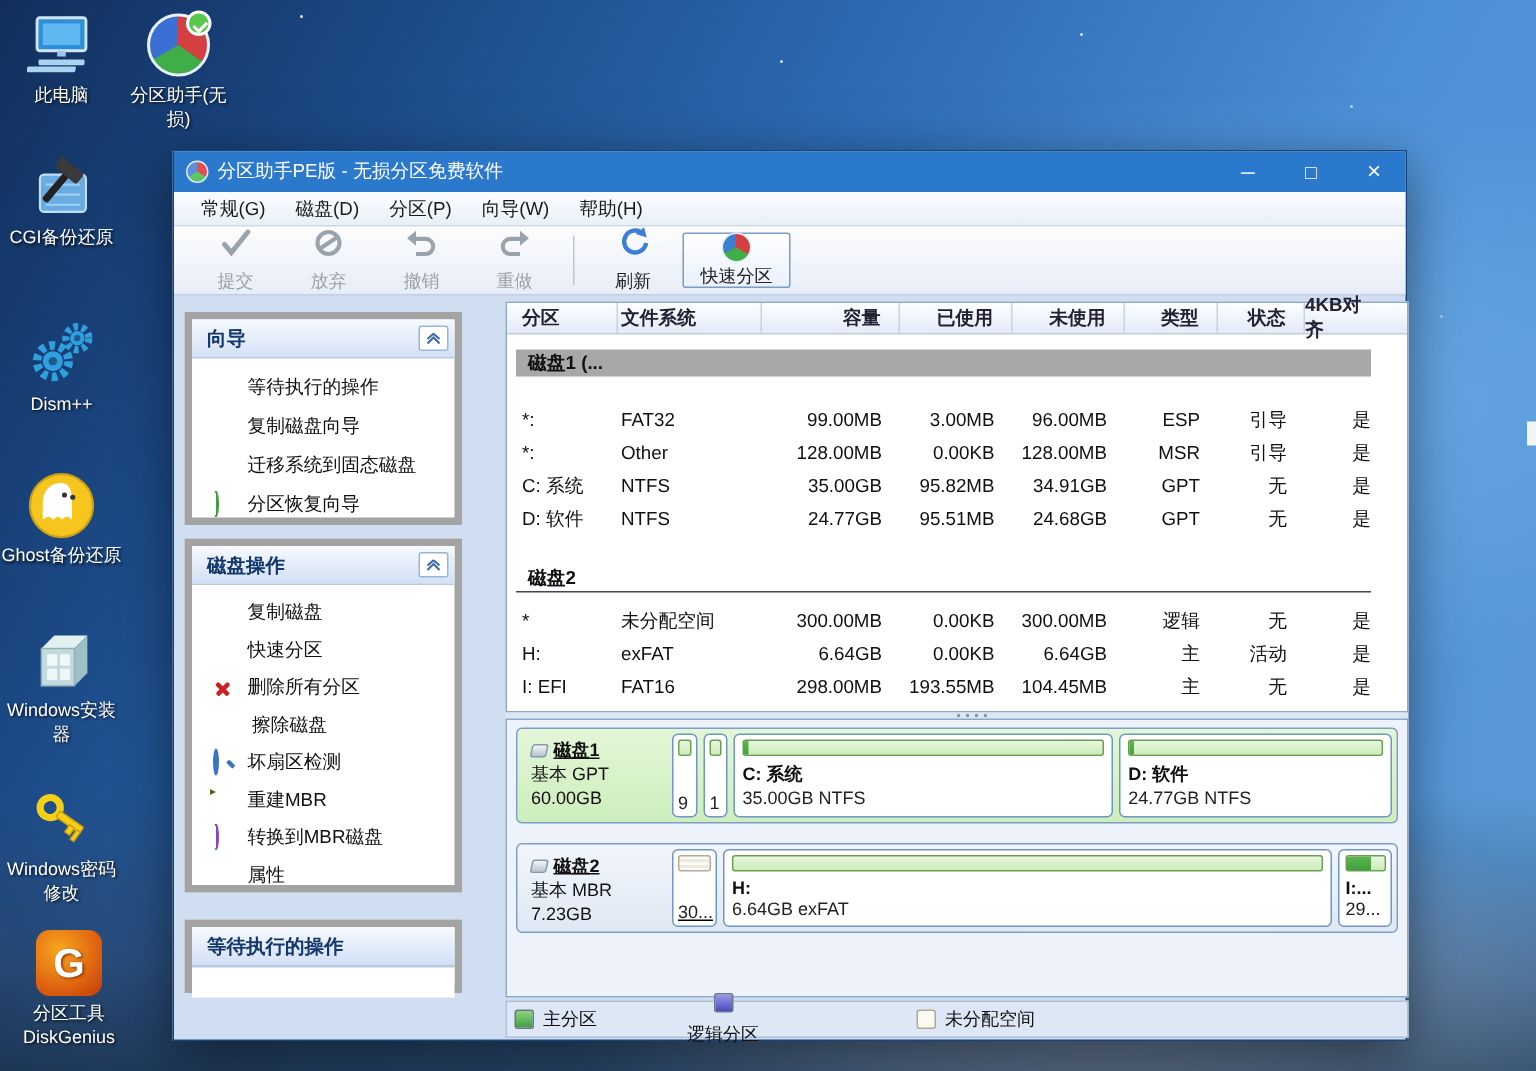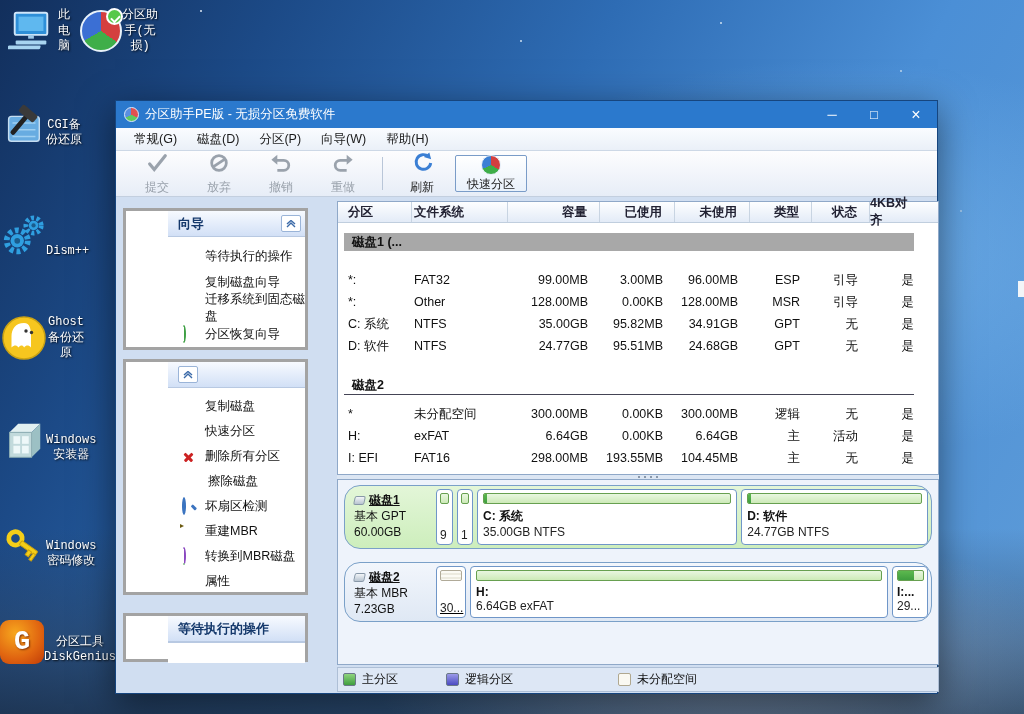--- a/index.html
+++ b/index.html
@@ -10,21 +10,21 @@
     background:
       radial-gradient(ellipse 620px 320px at 82% 36%, rgba(130,190,240,.50), transparent 62%),
       radial-gradient(ellipse 520px 180px at 72% 93%, rgba(200,195,200,.40), transparent 72%),
       linear-gradient(to bottom, rgba(0,0,0,0) 74%, rgba(45,60,80,.45) 90%, rgba(28,38,52,.65) 100%),
       linear-gradient(118deg, #122f5c 0%, #1c4a87 20%, #2e6cb4 44%, #4b8fd6 68%, #5d9bd8 100%);
   }
   .stars { position:absolute; top:10px; left:200px; width:2px; height:2px; background:#dfe9f5; border-radius:50%;
     box-shadow: 320px 30px 0 #cfe0f0, 520px 12px 0 #cfe0f0, 700px 60px 0 #bcd4ea, 620px 150px 0 #bcd4ea, 420px 90px 0 #9fc0e0, 760px 200px 0 #aac8e4; }
 
   
-  .dicon { position:absolute; display:flex; flex-direction:row; align-items:flex-end; cursor:pointer;font-family:Liberation Mono, monospace; }
+  .dicon { position:absolute; display:flex; flex-direction:column; align-items:center; cursor:pointer; }
   .dicon .ig { width:48px; height:48px; display:flex; align-items:center; justify-content:center; }
   .dicon .lbl { margin-top:2px; font-size:12px; color:#fff; text-align:center; line-height:1.3;
     text-shadow:1px 1px 2px rgba(0,0,0,.85); }
   .pie-css { width:42px; height:42px; border-radius:50%;
     background: conic-gradient(#d43f3f 0 125deg, #3fae49 125deg 240deg, #3b6fd4 240deg 360deg);
     border:2px solid #e8f2fa; position:relative; }
   .pie-css .badge { position:absolute; right:-3px; top:-4px; width:17px; height:17px; border-radius:50%;
     background:#57c84b; border:2px solid #fff; }
   .pie-css .badge:after { content:""; position:absolute; left:3px; top:5px; width:7px; height:4px;
     border-left:2px solid #fff; border-bottom:2px solid #fff; transform:rotate(-45deg); }
@@ -47,21 +47,21 @@
   .menubar .mi { font-size:12.5px; color:#1a1a1a; padding:3px 10px; cursor:pointer; }
   .toolbar { height:46px; background:linear-gradient(#fdfdfe,#e7edf7); border-bottom:1px solid #c3cfdf;
     display:flex; align-items:stretch; padding-left:10px; }
   .tbtn { width:62px; display:flex; flex-direction:column; align-items:center; justify-content:center; gap:1px; cursor:pointer; }
   .tbtn .cap { font-size:12px; color:#222; }
   .tbtn.disabled .cap { color:#9aa2ac; }
   .tbtn.focused { border:1px solid #7a9cc8; border-radius:2px; background:linear-gradient(#ffffff,#e9f1fb); margin:4px 2px; width:72px; }
   .tsep { width:1px; background:#b9c6d8; margin:6px 8px; }
 
   
-  .panel { position:absolute; left:7px; width:185px; background:#fff; border:3px solid #a3a3a3;padding-left:42px; }
+  .panel { position:absolute; left:7px; width:185px; background:#fff; border:5px solid #a3a3a3; }
   .phead { height:26px; background:linear-gradient(#f7faff,#d2e0f6); border-bottom:1px solid #b8c9e2;
     display:flex; align-items:center; padding:0 4px 0 10px; cursor:pointer; }
   .phead .pt { flex:1; font-size:13px; font-weight:bold; color:#14386b; }
   .chev { width:20px; height:17px; background:#fff; border:1px solid #9ab4d8; border-radius:2px;
     display:flex; align-items:center; justify-content:center; cursor:pointer; }
   .plist { padding:6px 0 4px 0; }
   .pitem { height:26px; display:flex; align-items:center; gap:9px; padding-left:13px; font-size:12.5px; color:#111; cursor:pointer; }
   .mico { width:15px; height:15px; flex:0 0 15px; position:relative; }
   .ball { border-radius:50%; width:15px; height:15px; background:radial-gradient(circle at 35% 30%, #8db9ec, #2f6fc0); position:relative; }
   .ball:after { content:""; position:absolute; left:4.5px; top:4px; border:3px solid transparent; border-top:5px solid #fff; }
@@ -100,21 +100,21 @@
   .grp2 { margin:20px 24px 0 6px; height:18px; border-bottom:1px solid #445; display:flex; align-items:center;
     padding-left:8px; font-size:12.5px; font-weight:bold; color:#111; cursor:pointer; }
   .rows1 { margin-top:18px; } .rows2 { margin-top:8px; }
   .trow { display:flex; height:22px; cursor:pointer; }
 
   
   .splitter { position:absolute; left:221px; top:374px; width:602px; height:4px; background:#dce6f3; cursor:row-resize; }
   .splitter .dots { position:absolute; left:50%; top:1px; width:2px; height:2px; background:#8a98aa;
     box-shadow:6px 0 0 #8a98aa, 12px 0 0 #8a98aa, 18px 0 0 #8a98aa; }
   .graph { position:absolute; left:221px; top:378px; width:602px; height:186px; background:#eef3fb; border:1px solid #8fa8c8; }
-  .drow { margin:5px 6px 0 6px; height:64px; border:1px solid #7aa0c8; border-radius:16px; display:flex; padding:3px; gap:4px; cursor:pointer; }
+  .drow { margin:5px 6px 0 6px; height:64px; border:1px solid #7aa0c8; border-radius:4px; display:flex; padding:3px; gap:16px; cursor:pointer; }
   .drow.sel { background:linear-gradient(#e3f6d8,#cdeebc); }
   .drow.nosel { background:linear-gradient(#f2f6fc,#dfe8f4); margin-top:13px; height:60px; }
   .dhead { width:84px; flex:0 0 84px; padding:3px 0 0 6px; font-size:12px; color:#111; line-height:1.35; }
   .dhead .nm { font-weight:bold; display:flex; align-items:center; gap:4px; }
   .dsk-ic { width:11px; height:9px; background:linear-gradient(#f2f5f8,#b8c4d0); border:1px solid #8898a8; border-radius:2px; transform:skewX(-12deg); }
   .blocks { flex:1; display:flex; gap:4px; }
   .pblock { border:1px solid #6f96c8; border-radius:4px; background:#fff; padding:3px 5px 2px 5px;
     display:flex; flex-direction:column; overflow:hidden; cursor:pointer; }
   .ubar { height:11px; border:1px solid #67a050; border-radius:2px;
     background:linear-gradient(#e9f7e0,#cdeab8); position:relative; flex:0 0 auto; }
@@ -333,20 +333,21 @@
       </div>
       <div class="pitem">
         <span class="mico"><span class="recyc"></span></span>
         <span>分区恢复向导</span>
       </div>
     </div>
   </div>
 
   <div class="panel" style="top:258px; height:236px;">
     <div class="phead">
+      <span class="pt">磁盘操作</span>
       <span class="chev">
           <svg width="10" height="8" viewBox="0 0 10 8">
             <path d="M1 7 L5 3 L9 7 M1 4 L5 0.5 L9 4" fill="none" stroke="#3b6aa8" stroke-width="1.4"></path>
           </svg>
         </span>
     </div>
     <div class="plist">
       <div class="pitem" style="height:25px;">
         <span class="mico"><span class="ball"></span></span>
         <span>复制磁盘</span>
@@ -551,21 +552,21 @@
         </div>
       </div>
     </div>
   </div>
 
   <div class="legend">
     <div class="litem" style="margin-left:5px;">
       <span class="sq green"></span>
       <span>主分区</span>
     </div>
-    <div class="litem" style="margin-left:48px;">
+    <div class="litem" style="margin-left:60px;flex-direction:column;">
       <span class="sq purple"></span>
       <span>逻辑分区</span>
     </div>
     <div class="litem" style="margin-left:105px;">
       <span class="sq empty"></span>
       <span>未分配空间</span>
     </div>
   </div>
 
 </div>

